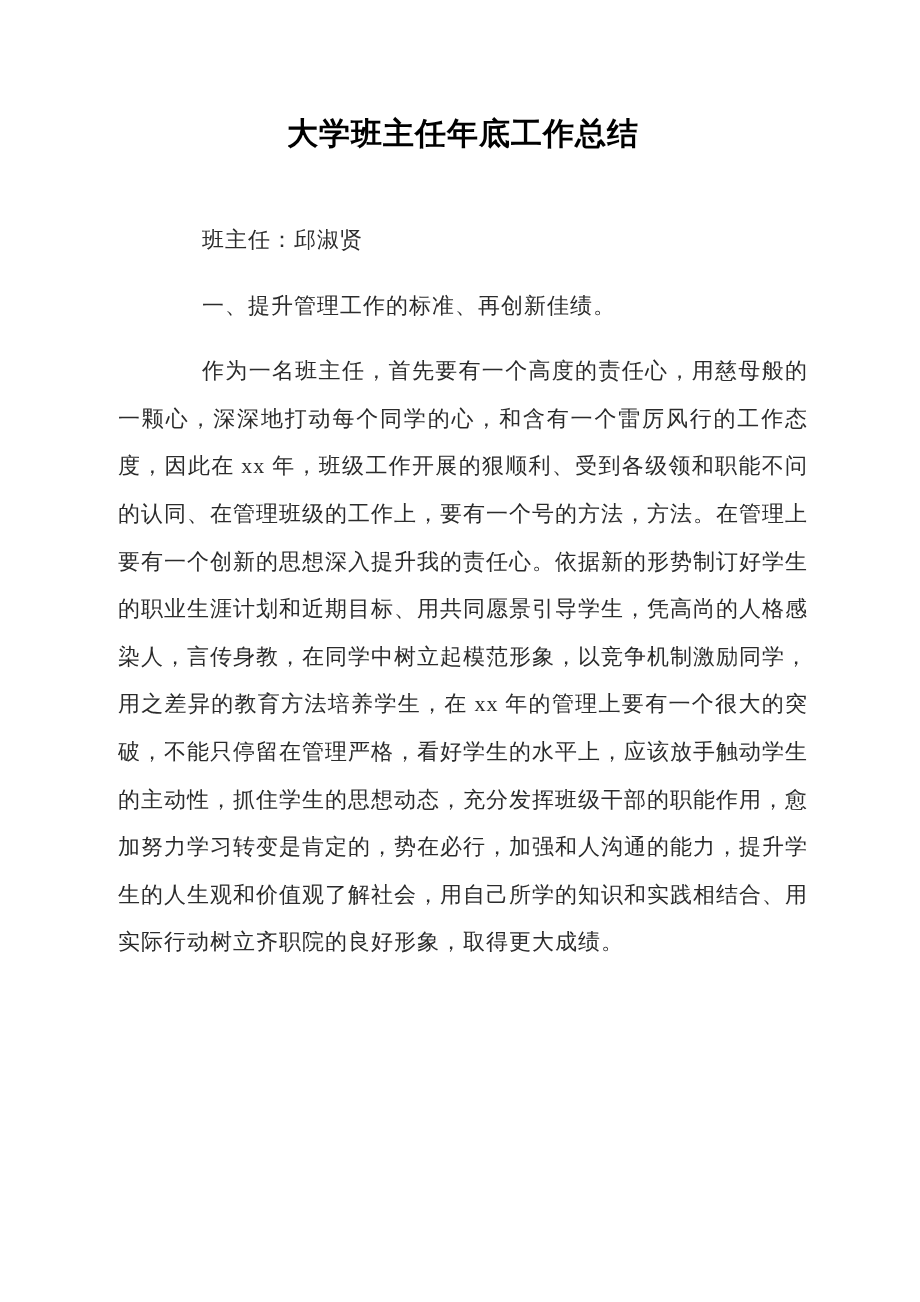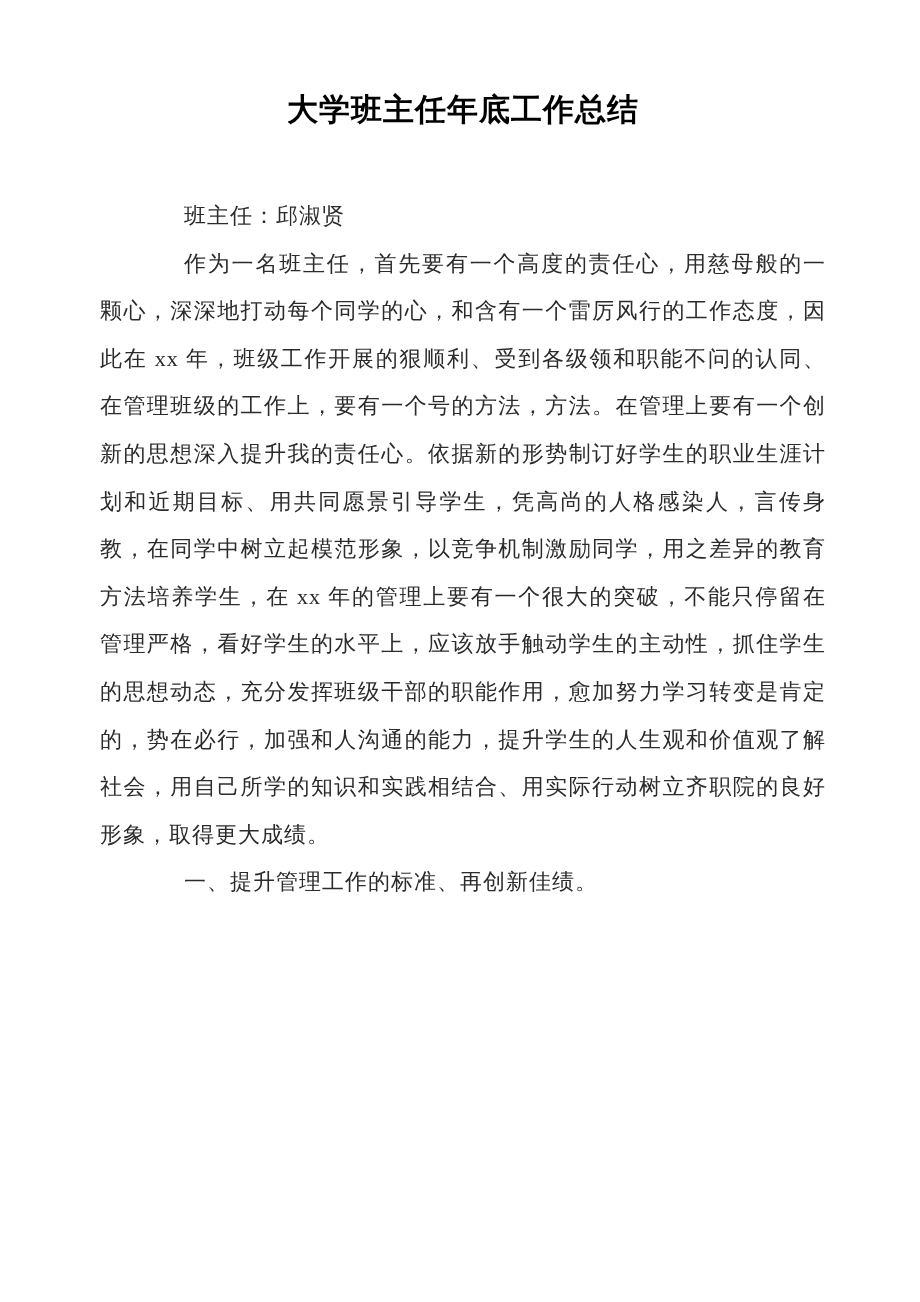--- a/index.html
+++ b/index.html
@@ -7,49 +7,49 @@
     padding: 0;
     background: #ffffff;
   }
   .page {
     position: relative;
     width: 920px;
     min-height: 1302px;
     margin: 0 auto;
     background: #ffffff;
     box-sizing: border-box;
-    padding: 88px 94px 80px 100px;
+    padding: 112px 94px 80px 100px;
     overflow: hidden;
   }
   .doc-title {
     margin: 0 0 60px 0;
     font-family: "Liberation Sans", "DejaVu Sans", sans-serif;
     font-size: 31px;
     line-height: 44px;
     font-weight: 700;
     color: #000000;
     text-align: center;
     letter-spacing: 1px;
   }
   .doc-body p {
-    margin: 0;
+    margin: 18px;
     
     font-family: "Liberation Serif", "DejaVu Sans", sans-serif;
     font-size: 22px;
     line-height: 47.6px;
     color: #2b2b2b;
     letter-spacing: 1px;
     text-align: justify;
     text-indent: 84px;
   }
 </style>
 </head>
 <body>
 
 <div class="page">
   <h1 class="doc-title">大学班主任年底工作总结</h1>
 
   <div class="doc-body">
     <p>班主任：邱淑贤</p>
+    <p>一、提升管理工作的标准、再创新佳绩。</p>
     <p>作为一名班主任，首先要有一个高度的责任心，用慈母般的一颗心，深深地打动每个同学的心，和含有一个雷厉风行的工作态度，因此在 xx 年，班级工作开展的狠顺利、受到各级领和职能不问的认同、在管理班级的工作上，要有一个号的方法，方法。在管理上要有一个创新的思想深入提升我的责任心。依据新的形势制订好学生的职业生涯计划和近期目标、用共同愿景引导学生，凭高尚的人格感染人，言传身教，在同学中树立起模范形象，以竞争机制激励同学，用之差异的教育方法培养学生，在 xx 年的管理上要有一个很大的突破，不能只停留在管理严格，看好学生的水平上，应该放手触动学生的主动性，抓住学生的思想动态，充分发挥班级干部的职能作用，愈加努力学习转变是肯定的，势在必行，加强和人沟通的能力，提升学生的人生观和价值观了解社会，用自己所学的知识和实践相结合、用实际行动树立齐职院的良好形象，取得更大成绩。</p>
-    <p>一、提升管理工作的标准、再创新佳绩。</p>
   </div>
 </div>
 
 </body></html>

